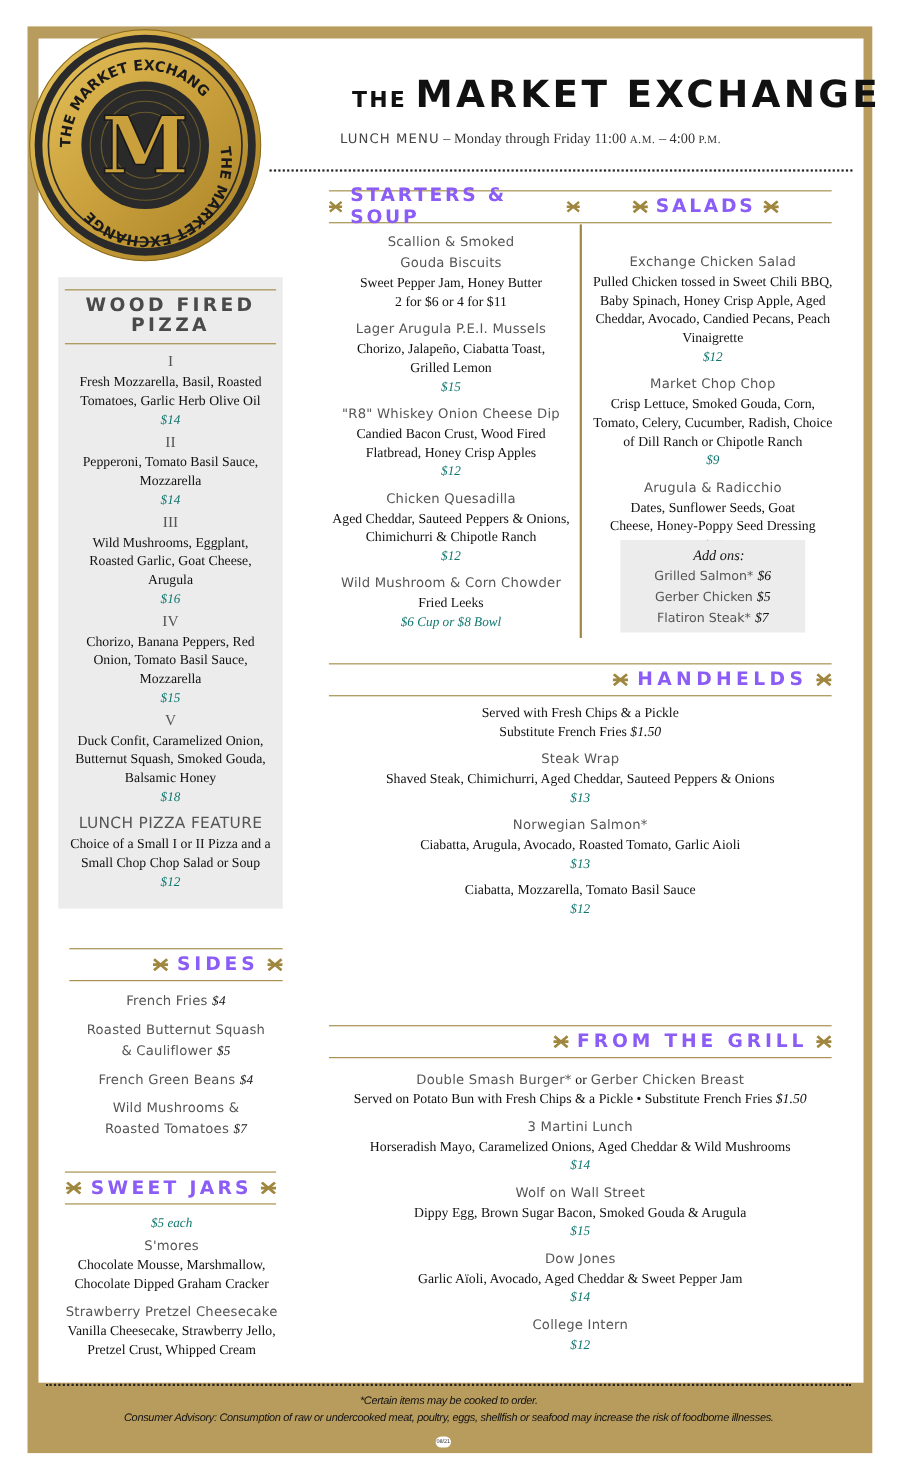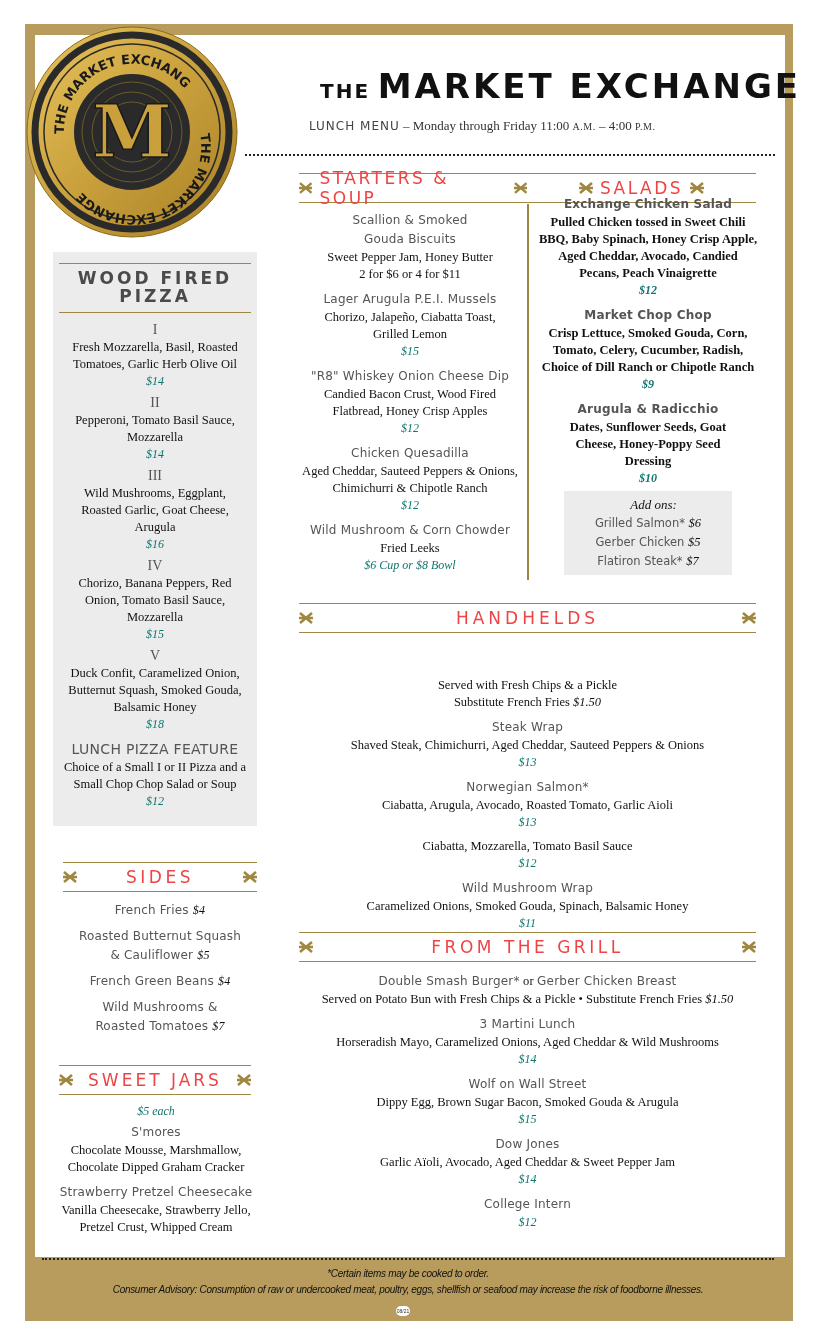--- a/index.html
+++ b/index.html
@@ -33,24 +33,24 @@
   .subtitle .lm { font-family: "DejaVu Sans", sans-serif; font-size: 12px; letter-spacing: 1px; color:#444; }
   .subtitle .sc { font-size: 10px; letter-spacing: 0.5px; }
 
   .dotline {
     position: absolute; height: 0; border-top: 2px dotted #222;
   }
 
   .section-head {
     position: absolute; height: 30px;
     border-top: 1.5px solid #a0873f; border-bottom: 1.5px solid #a0873f;
-    display: flex; align-items: center; justify-content: space-between; gap: 8px;
+    display: flex; align-items: center; justify-content: flex-end; gap: 8px;
   }
   .section-head .label {
-    font-family: "DejaVu Sans", sans-serif; font-weight: normal; color: #ef4444;
+    font-family: "DejaVu Sans", sans-serif; font-weight: bold; color: #8b5cf6;
     font-size: 17px; letter-spacing: 2.5px;
   }
   .arrow { width: 14px; height: 12px; display: inline-block; }
 
   .col { position: absolute; text-align: center; }
   .item { margin-bottom: 7px; }
   .item-name {
     font-family: "DejaVu Sans", sans-serif; font-size: 12px; color: #555;
     line-height: 19px; letter-spacing: 0.2px;
   }
@@ -177,21 +177,21 @@
     <div class="item-desc">Aged Cheddar, Sauteed Peppers &amp; Onions, Chimichurri &amp; Chipotle Ranch</div>
     <div class="price">$12</div>
   </div>
   <div class="item">
     <div class="item-name">Wild Mushroom &amp; Corn Chowder</div>
     <div class="item-desc">Fried Leeks</div>
     <div class="price">$6 Cup or $8 Bowl</div>
   </div>
 </div>
 
-<div class="col" style="left:538px; top:195px; width:220px;font-weight:bold;">
+<div class="col" style="left:538px; top:229px; width:220px;">
   <div class="item">
     <div class="item-name">Exchange Chicken Salad</div>
     <div class="item-desc">Pulled Chicken tossed in Sweet Chili BBQ, Baby Spinach, Honey Crisp Apple, Aged Cheddar, Avocado, Candied Pecans, Peach Vinaigrette</div>
     <div class="price">$12</div>
   </div>
   <div class="item">
     <div class="item-name">Market Chop Chop</div>
     <div class="item-desc">Crisp Lettuce, Smoked Gouda, Corn, Tomato, Celery, Cucumber, Radish, Choice of Dill Ranch or Chipotle Ranch</div>
     <div class="price">$9</div>
   </div>
@@ -211,43 +211,38 @@
 
 <div class="section-head" style="left:299px; top:603px; width:457px;">
   <svg class="arrow" viewBox="0 0 14 12">
       <path d="M1 1 L13 11 M1 11 L13 1 M0 6 L14 6" stroke="#a0873f" stroke-width="2.5"></path>
     </svg>
   <span class="label" style="letter-spacing:4px;">HANDHELDS</span>
   <svg class="arrow" viewBox="0 0 14 12">
       <path d="M1 1 L13 11 M1 11 L13 1 M0 6 L14 6" stroke="#a0873f" stroke-width="2.5"></path>
     </svg>
 </div>
-<div class="col" style="left:299px; top:640px; width:457px;margin-top:37px;">
+<div class="col" style="left:299px; top:640px; width:457px;">
   <div class="item">
     <div class="item-desc">Served with Fresh Chips &amp; a Pickle</div>
     <div class="item-desc"><span>Substitute French Fries</span> <i>$1.50</i></div>
   </div>
   <div class="item">
     <div class="item-name">Steak Wrap</div>
     <div class="item-desc">Shaved Steak, Chimichurri, Aged Cheddar, Sauteed Peppers &amp; Onions</div>
     <div class="price">$13</div>
   </div>
   <div class="item">
     <div class="item-name">Norwegian Salmon*</div>
     <div class="item-desc">Ciabatta, Arugula, Avocado, Roasted Tomato, Garlic Aioli</div>
     <div class="price">$13</div>
   </div>
   <div class="item">
     <div class="item-desc">Ciabatta, Mozzarella, Tomato Basil Sauce</div>
     <div class="price">$12</div>
-  </div>
-  <div class="item">
-    <div class="item-name">Wild Mushroom Wrap</div>
-    <div class="item-desc">Caramelized Onions, Smoked Gouda, Spinach, Balsamic Honey</div>
-    <div class="price">$11</div>
   </div>
 </div>
 
 <div class="section-head" style="left:299px; top:932px; width:457px;">
   <svg class="arrow" viewBox="0 0 14 12">
       <path d="M1 1 L13 11 M1 11 L13 1 M0 6 L14 6" stroke="#a0873f" stroke-width="2.5"></path>
     </svg>
   <span class="label" style="letter-spacing:3.5px;">FROM THE GRILL</span>
   <svg class="arrow" viewBox="0 0 14 12">
       <path d="M1 1 L13 11 M1 11 L13 1 M0 6 L14 6" stroke="#a0873f" stroke-width="2.5"></path>

